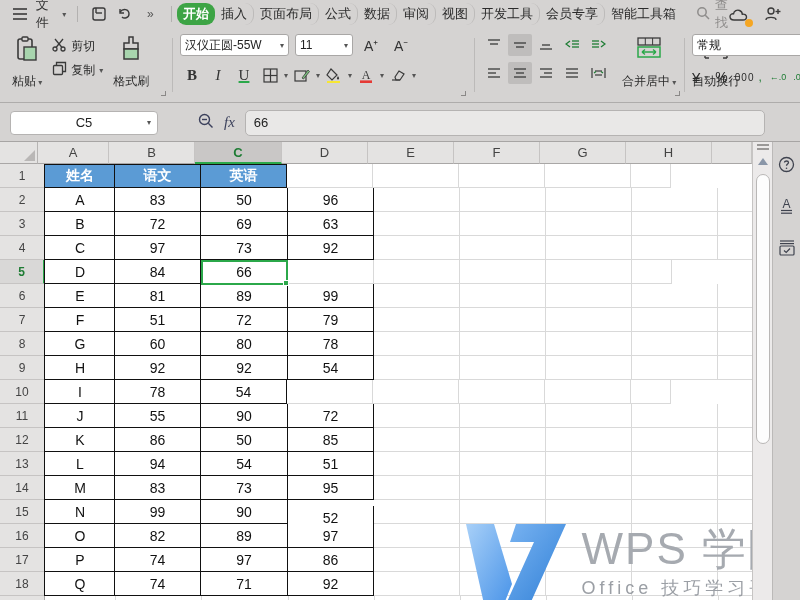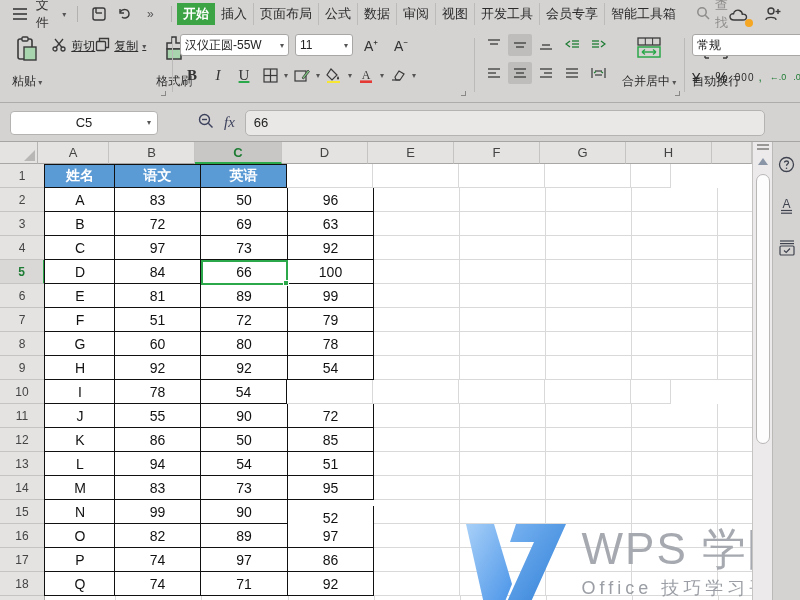--- a/index.html
+++ b/index.html
@@ -6,21 +6,21 @@
   html,body { width:800px; height:600px; overflow:hidden; }
   body { font-family:"Liberation Sans", sans-serif; background:#d5d3d2; position:relative; font-size:12px; color:#333; }
 
   
   .topbar { position:absolute; left:0; top:0; width:800px; height:28px; display:flex; align-items:center; background:#d5d3d2; }
   .tb-left { display:flex; align-items:center; gap:6px; padding-left:10px; }
   .tb-sep { width:1px; height:16px; background:#b3b1b0; margin:0 5px; }
   .file-btn { display:flex; align-items:center; gap:4px; font-size:13px; color:#333; cursor:default; }
   .icon-btn { display:flex; align-items:center; justify-content:center; width:22px; height:22px; }
   .tabs { display:flex; align-items:center; height:28px; }
-  .tab { padding:3px 6px; font-size:13px; color:#2b2b2b; border-right:1px solid #bdbbba; line-height:16px; white-space:nowrap; }
+  .tab { padding:3px 6px; font-size:13px; color:#2b2b2b; border-right:1px solid #bdbbba; line-height:16px; white-space:nowrap;border-radius:9px; }
   .tab:last-child { border-right:none; }
   .tab.active { background:#3da445; color:#fff; border-right:none; font-weight:bold; }
   .search { display:flex; align-items:center; gap:5px; color:#8e8c8b; font-size:13px; margin-left:14px; }
   .tb-right { margin-left:auto; display:flex; align-items:center; gap:12px; padding-right:12px; }
   .cloud-wrap { position:relative; }
   .badge { position:absolute; right:-3px; bottom:-2px; width:8px; height:8px; background:#f5a623; border-radius:50%; }
 
   
   .ribbon { position:absolute; left:0; top:28px; width:800px; height:75px; background:#d5d3d2; border-bottom:1px solid #aeacab; }
   .rgroup { position:absolute; top:6px; height:62px; }
@@ -165,21 +165,21 @@
     <div class="bigbtn">
       <span class="ribbon-icon">
         <svg width="24" height="28" viewBox="0 0 24 28" fill="none">
             <rect x="3" y="3" width="14" height="20" rx="2" stroke="#3a3a3a" stroke-width="1.6"></rect>
             <rect x="7" y="1" width="6" height="4" rx="1" stroke="#3a3a3a" stroke-width="1.4" fill="#d5d3d2"></rect>
             <rect x="9" y="11" width="12" height="13" fill="#a8d5ae" stroke="#3a3a3a" stroke-width="1.4"></rect>
           </svg>
       </span>
       <span class="lbl"><span>粘贴</span><span class="caret"> ▾</span></span>
     </div>
-    <div style="display:flex;flex-direction:row;justify-content:center;height:58px;text-decoration:underline;">
+    <div style="display:flex;flex-direction:column;justify-content:flex-start;height:58px;">
       <div class="smallbtn">
         <span>
           <svg width="15" height="14" viewBox="0 0 15 14" fill="none" stroke="#3a3a3a" stroke-width="1.3">
               <circle cx="3" cy="11" r="2"></circle>
               <circle cx="11" cy="11" r="2"></circle>
               <line x1="4" y1="9.5" x2="11" y2="1"></line>
               <line x1="10" y1="9.5" x2="3" y2="1"></line>
             </svg>
         </span>
         <span>剪切</span>
@@ -472,21 +472,20 @@
       <div class="cell" style="width: 86px;"></div>
       <div class="cell" style="width: 86px;"></div>
       <div class="cell" style="width: 86px;"></div>
       <div class="cell" style="width: 40px;"></div>
     </div>
     <div class="row">
       <div class="gcell selrow">5</div>
       <div class="cell tbl tbl-left" style="width: 71px;">D</div>
       <div class="cell tbl" style="width: 86px;">84</div>
       <div class="cell tbl" style="width: 87px;">66</div>
-      <div class="cell tbl" style="width: 86px;">100</div>
       <div class="cell" style="width: 86px;"></div>
       <div class="cell" style="width: 86px;"></div>
       <div class="cell" style="width: 86px;"></div>
       <div class="cell" style="width: 86px;"></div>
       <div class="cell" style="width: 40px;"></div>
     </div>
     <div class="row">
       <div class="gcell">6</div>
       <div class="cell tbl tbl-left" style="width: 71px;">E</div>
       <div class="cell tbl" style="width: 86px;">81</div>

